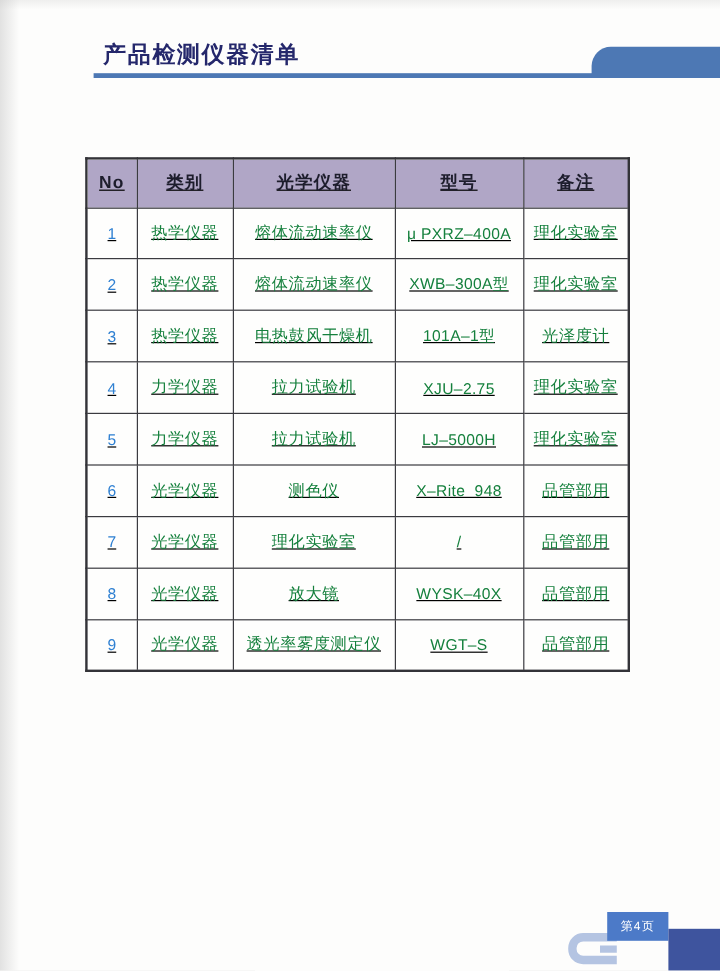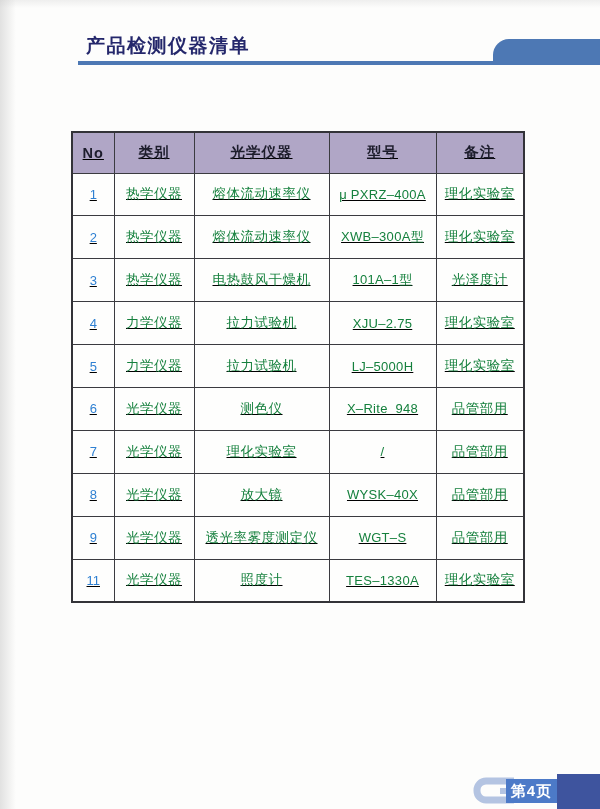--- a/index.html
+++ b/index.html
@@ -77,23 +77,23 @@
   }
   .col-w-no { width:42px; }
   .col-w-category { width:80px; }
   .col-w-name { width:135px; }
   .col-w-model { width:107px; }
   .col-w-remark { width:88px; }
 
   
   .logo-mark { position:absolute; left:470px; top:775px; }
   .page-badge {
-    position:absolute; left:506px; top:779px; width:51px; height:24px;
+    position:absolute; left:506px; top:760px; width:51px; height:24px;
     background:var(--badge-blue,#4c7ac8);
-    color:#ffffff; font-size:15px; font-weight:bold; letter-spacing:1px;
+    color:#ffffff; font-size:10px; font-weight:normal; letter-spacing:1px;
     display:flex; align-items:center; justify-content:center;
   }
   .corner-block {
     position:absolute; left:557px; top:774px; width:43px; height:35px;
     background:var(--corner-dark-blue,#3e549e);
   }
 </style>
 </head>
 <body>
 
@@ -179,27 +179,20 @@
           <td class="col-model">WYSK–40X</td>
           <td class="col-remark">品管部用</td>
         </tr>
         <tr>
           <td class="col-no">9</td>
           <td class="col-category">光学仪器</td>
           <td class="col-name">透光率雾度测定仪</td>
           <td class="col-model">WGT–S</td>
           <td class="col-remark">品管部用</td>
         </tr>
-        <tr>
-          <td class="col-no">11</td>
-          <td class="col-category">光学仪器</td>
-          <td class="col-name">照度计</td>
-          <td class="col-model">TES–1330A</td>
-          <td class="col-remark">理化实验室</td>
-        </tr>
       </tbody>
   </table>
 
   <div class="logo-mark">
     <svg width="50" height="32" viewBox="0 0 50 32">
       <path d="M44 6 H16 a9 9 0 0 0 -9 9 v1 a9 9 0 0 0 9 9 H44" fill="none" stroke="#b4c4e2" stroke-width="7"></path>
       <path d="M30 16 H44" fill="none" stroke="#b4c4e2" stroke-width="6"></path>
     </svg>
   </div>
   <div class="page-badge">第4页</div>

